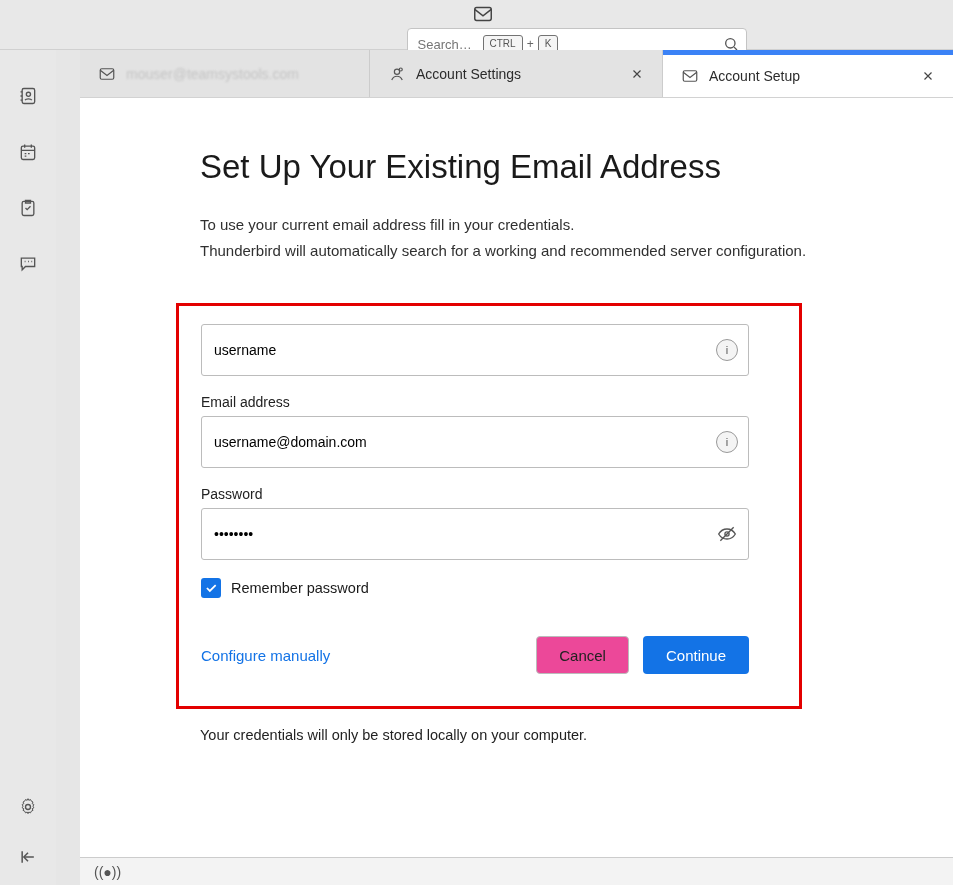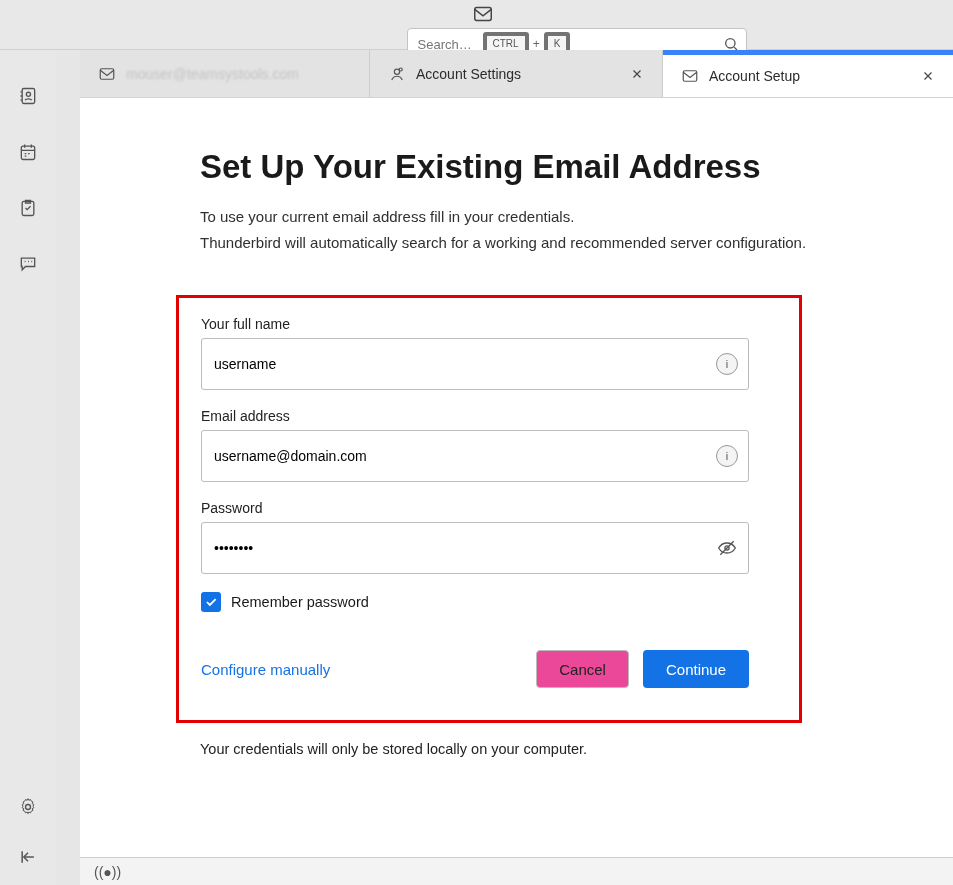--- a/index.html
+++ b/index.html
@@ -5,21 +5,21 @@
   * { box-sizing: border-box; margin: 0; padding: 0; }
   html, body { width: 953px; height: 885px; font-family: "Segoe UI", sans-serif; background: #e6e6e6; color: #1a1a1a; overflow: hidden; }
   
   
   .title-bar { display: flex; align-items: center; height: 50px; background: #e8e8e8; border-bottom: 1px solid #d0d0d0; flex-direction: column; }
   .tb-left { display:flex; align-items:center; gap:8px; padding-left:12px; }
   .tb-icon { width:28px; height:28px; display:flex; align-items:center; justify-content:center; color:#444; }
   .search-wrap { margin-left: 200px; position: relative; width: 340px; }
   .search-input { width: 100%; height: 32px; border: 1px solid #c4c4c4; border-radius: 4px; background: #fff; padding: 0 36px 0 10px; font-size: 13px; color: #666; }
   .search-shortcut { position:absolute; left:76px; top:50%; transform:translateY(-50%); display:flex; align-items:center; gap:4px; }
-  .kbd { display:inline-block; border:4px solid #737373; border-radius:3px; background:#f5f5f5; padding:0 6px; font-size:10px; color:#555; line-height:16px; font-family: inherit; }
+  .kbd { display:inline-block; border:1px solid #737373; border-radius:3px; background:#f5f5f5; padding:0 6px; font-size:10px; color:#555; line-height:16px; font-family: inherit; }
   .plus { font-size:12px; color:#666; }
   .search-icon { position:absolute; right:8px; top:50%; transform:translateY(-50%); color:#555; }
   .win-controls { margin-left:auto; display:flex; }
   .win-btn { width:46px; height:50px; display:flex; align-items:center; justify-content:center; color:#333; }
 
   
   .tab-strip { display:flex; height:48px; background:#e3e3e3; border-bottom:1px solid #d2d2d2; margin-left:56px; }
   .tab { display:flex; align-items:center; gap:10px; padding:0 18px; min-width:200px; position:relative; }
   .tab .tab-label { font-size:14px; color:#2b2b2b; }
   .tab .tab-close { margin-left:auto; color:#444; }
@@ -32,21 +32,21 @@
   
   .shell { display:flex; height: calc(885px - 50px); gap: 24px; }
   .sidebar { width:56px; background:#e8e8e8; display:flex; flex-direction:column; align-items:center; padding-top:8px; gap:14px; }
   .sidebar .side-item { width:36px; height:36px; display:flex; align-items:center; justify-content:center; color:#555; border-radius:6px; }
   .sidebar .spacer { flex:1; }
   
   .content { flex:1; display:flex; flex-direction:column; }
 
   .page { flex:1; background:#fff; overflow:auto; }
   .page-inner { padding: 50px 0 0 120px; width: 840px; }
-  h1 { font-size: 33px; font-weight: 700; margin-bottom: 18px; }
+  h1 { font-size: 33px; font-weight: 400; margin-bottom: 26px; }
   .intro { font-size:15px; color:#303030; line-height:1.7; margin-bottom: 40px; }
 
   .form-shell { border: 3px solid #e30000; padding: 18px 22px 32px 22px; width: 626px; margin-left: -24px; }
   .field { margin-bottom: 18px; }
   .field label { display:block; font-size:14px; color:#222; margin-bottom:6px; }
   .field .control { position:relative; }
   .text-input { width:548px; height:52px; border:1px solid #bcbcbc; border-radius:3px; padding: 0 40px 0 12px; font-size:14px; background:#fff; }
   .trailing-icon { position:absolute; left:515px; top:50%; transform:translateY(-50%); width:22px; height:22px; border-radius:50%; border:1px solid #999; display:flex; align-items:center; justify-content:center; font-size:11px; color:#555; background:#f4f4f4; }
   .eye-icon { position:absolute; left:515px; top:50%; transform:translateY(-50%); width:22px; height:22px; display:flex; align-items:center; justify-content:center; color:#555; }
   
@@ -213,21 +213,20 @@
       <div class="page-inner">
         <h1>Set Up Your Existing Email Address</h1>
         <div class="intro">
           <div>To use your current email address fill in your credentials.</div>
           <div>Thunderbird will automatically search for a working and recommended server configuration.</div>
         </div>
 
         <div class="form-shell">
 
           <div class="field">
-            <label>Your full name</label>
             <div class="control">
               <input class="text-input" value="username" style="">
               <span class="trailing-icon">i</span>
             </div>
           </div>
 
           <div class="field">
             <label>Email address</label>
             <div class="control">
               <input class="text-input" value="username@domain.com" style="">

